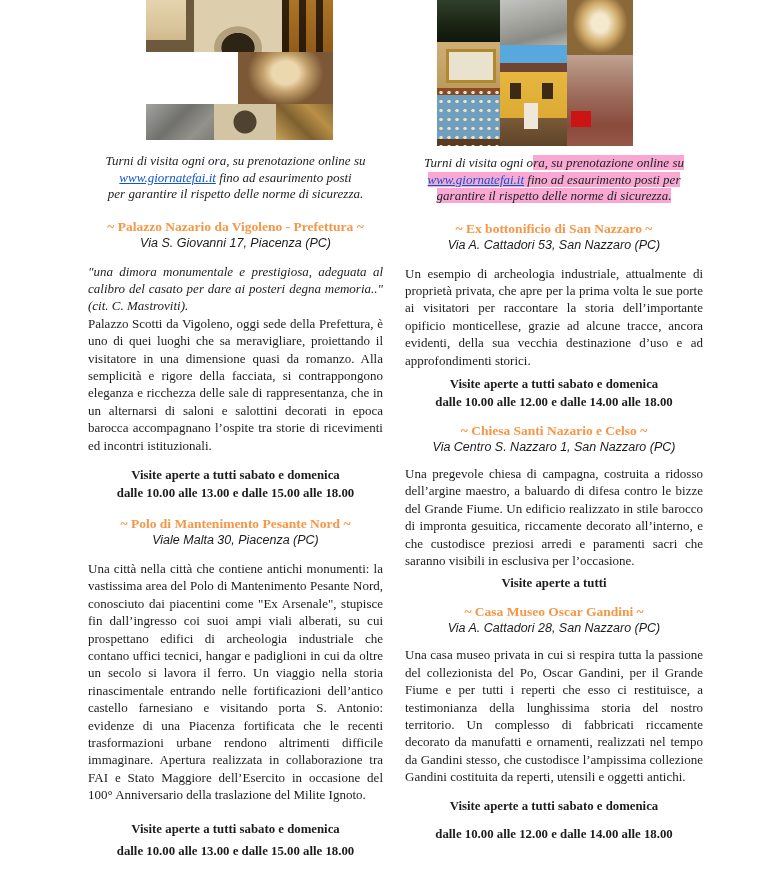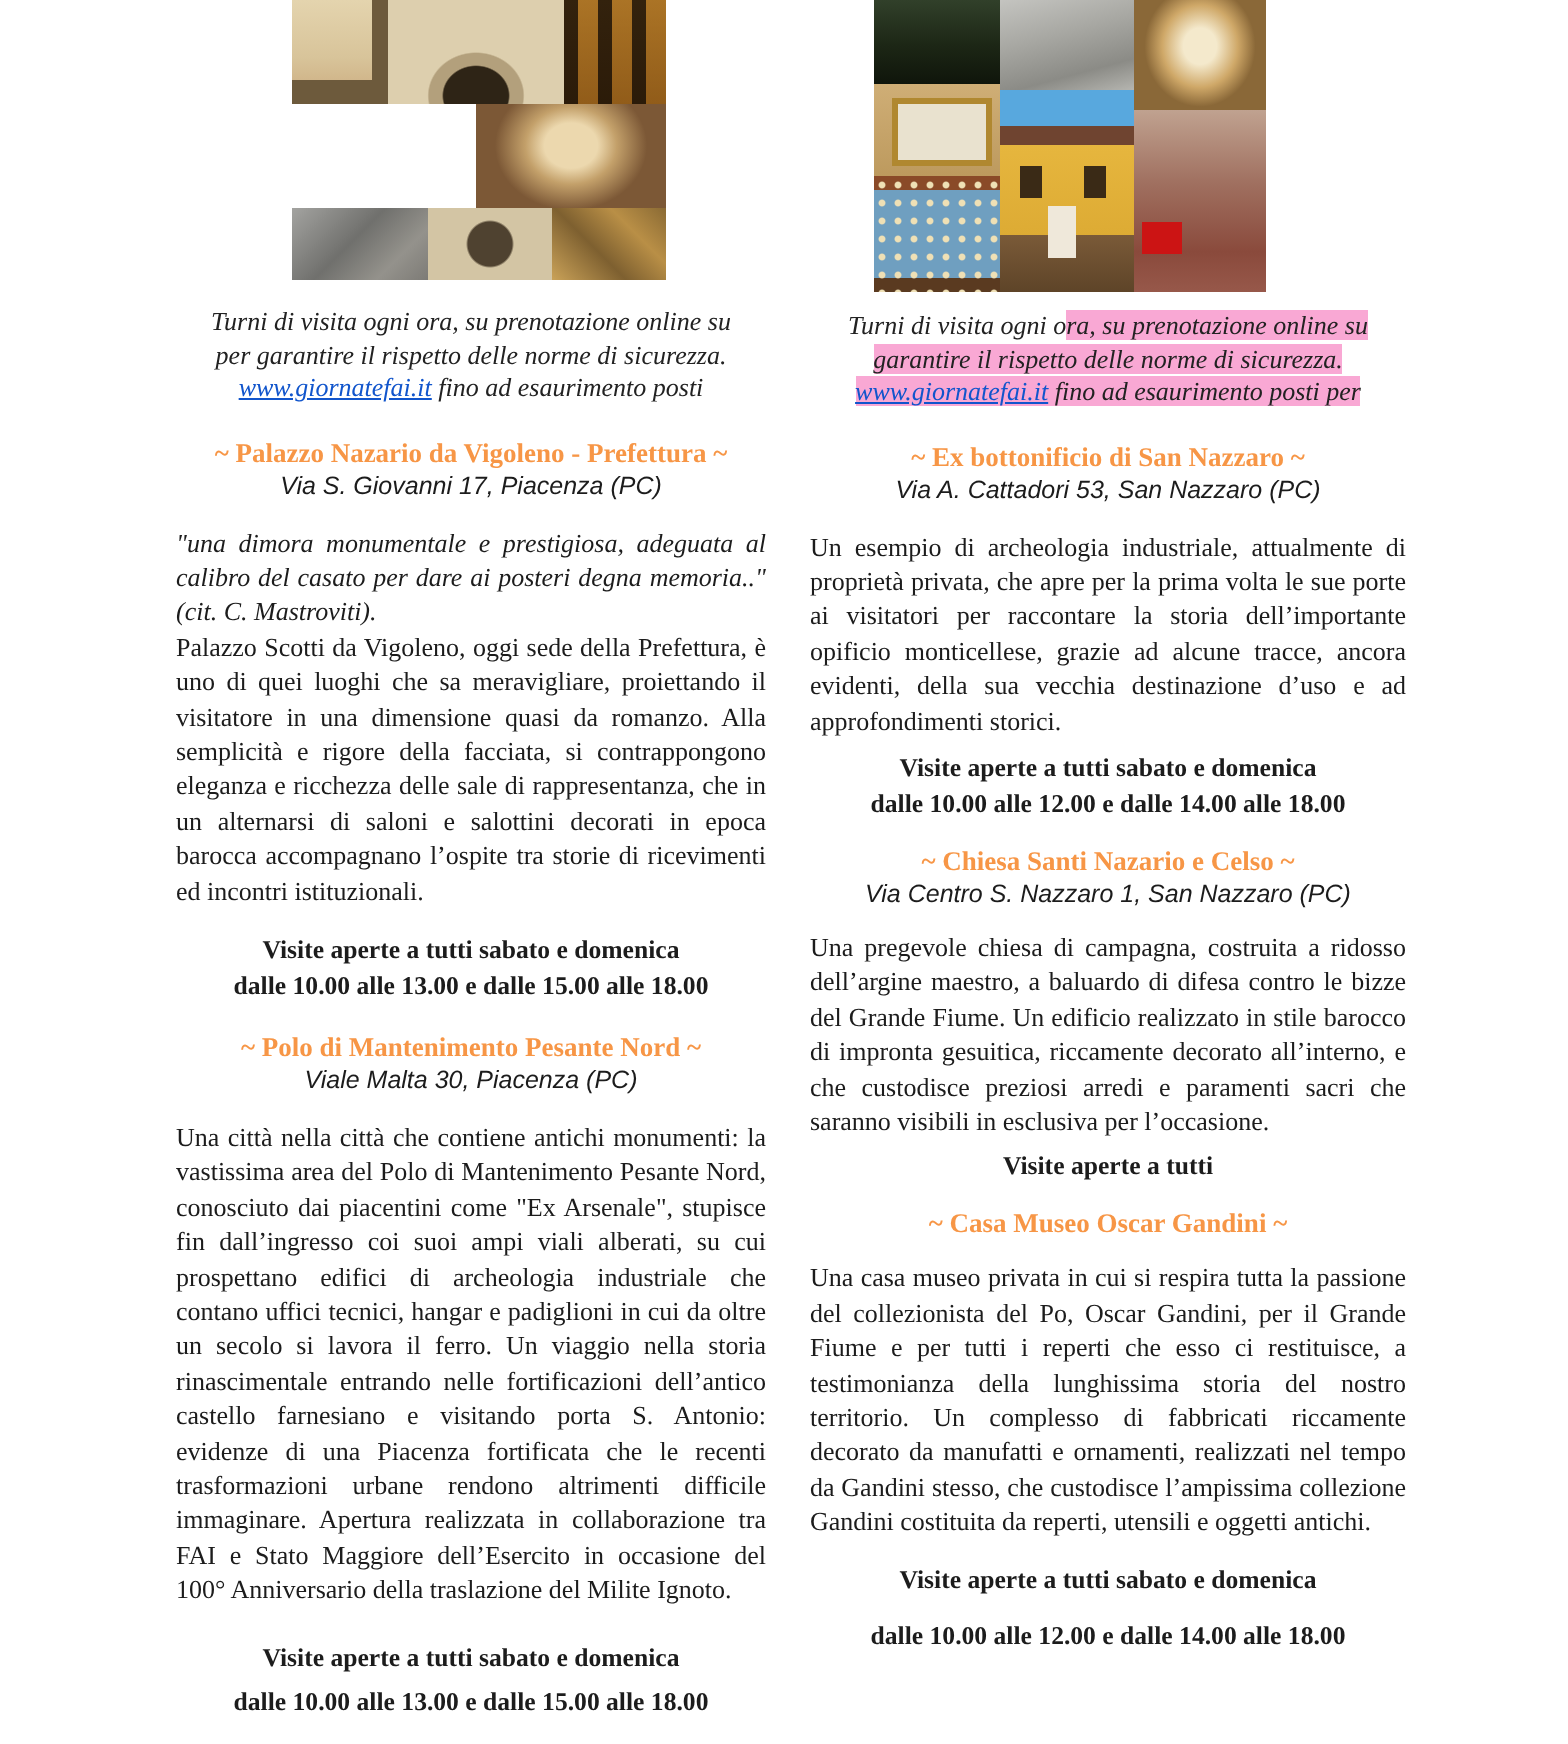--- a/index.html
+++ b/index.html
@@ -118,22 +118,22 @@
     <div class="tile t-church"></div>
     <div class="tile t-museum">
         <div class="red"></div>
       </div>
   </div>
 
   <div class="col col-left">
 
     <div class="intro">
       <div>Turni di visita ogni ora, su prenotazione online su</div>
+      <div><a href="#" class="link">www.giornatefai.it</a><span> fino ad esaurimento posti</span></div>
       <div>per garantire il rispetto delle norme di sicurezza.</div>
-      <div><a href="#" class="link">www.giornatefai.it</a><span> fino ad esaurimento posti</span></div>
     </div>
 
     <div class="section-title mt16">~ Palazzo Nazario da Vigoleno - Prefettura ~</div>
     <div class="address">Via S. Giovanni 17, Piacenza (PC)</div>
 
     <p class="body-text mt12"><span class="quote">"una dimora monumentale e prestigiosa, adeguata al calibro del casato per dare ai posteri degna memoria.." (cit. C. Mastroviti).</span><br><span>Palazzo Scotti da Vigoleno, oggi sede della Prefettura, è uno di quei luoghi che sa meravigliare, proiettando il visitatore in una dimensione quasi da romanzo. Alla semplicità e rigore della facciata, si contrappongono eleganza e ricchezza delle sale di rappresentanza, che in un alternarsi di saloni e salottini decorati in epoca barocca accompagnano l’ospite tra storie di ricevimenti ed incontri istituzionali.</span></p>
 
     <div class="visits mt12">
       <div>Visite aperte a tutti sabato e domenica</div>
       <div>dalle 10.00 alle 13.00 e dalle 15.00 alle 18.00</div>
@@ -148,22 +148,22 @@
       <div>Visite aperte a tutti sabato e domenica</div>
       <div>dalle 10.00 alle 13.00 e dalle 15.00 alle 18.00</div>
     </div>
 
   </div>
 
   <div class="col col-right">
 
     <div class="intro">
       <div><span>Turni di visita ogni o</span><span class="hl">ra, su prenotazione online su</span></div>
+      <div><span class="hl"><a href="#" class="link">www.giornatefai.it</a><span> fino ad esaurimento posti per</span></span></div>
       <div><span class="hl">garantire il rispetto delle norme di sicurezza.</span></div>
-      <div><span class="hl"><a href="#" class="link">www.giornatefai.it</a><span> fino ad esaurimento posti per</span></span></div>
     </div>
 
     <div class="section-title mt16">~ Ex bottonificio di San Nazzaro ~</div>
     <div class="address">Via A. Cattadori 53, San Nazzaro (PC)</div>
 
     <p class="body-text mt12">Un esempio di archeologia industriale, attualmente di proprietà privata, che apre per la prima volta le sue porte ai visitatori per raccontare la storia dell’importante opificio monticellese, grazie ad alcune tracce, ancora evidenti, della sua vecchia destinazione d’uso e ad approfondimenti storici.</p>
 
     <div class="visits mt6">
       <div>Visite aperte a tutti sabato e domenica</div>
       <div>dalle 10.00 alle 12.00 e dalle 14.00 alle 18.00</div>
@@ -172,20 +172,21 @@
     <div class="section-title mt12">~ Chiesa Santi Nazario e Celso ~</div>
     <div class="address">Via Centro S. Nazzaro 1, San Nazzaro (PC)</div>
 
     <p class="body-text mt10">Una pregevole chiesa di campagna, costruita a ridosso dell’argine maestro, a baluardo di difesa contro le bizze del Grande Fiume. Un edificio realizzato in stile barocco di impronta gesuitica, riccamente decorato all’interno, e che custodisce preziosi arredi e paramenti sacri che saranno visibili in esclusiva per l’occasione.</p>
 
     <div class="visits mt5">
       <div>Visite aperte a tutti</div>
     </div>
 
     <div class="section-title mt12">~ Casa Museo Oscar Gandini ~</div>
+    <div class="address">Via A. Cattadori 28, San Nazzaro (PC)</div>
 
     <p class="body-text mt10">Una casa museo privata in cui si respira tutta la passione del collezionista del Po, Oscar Gandini, per il Grande Fiume e per tutti i reperti che esso ci restituisce, a testimonianza della lunghissima storia del nostro territorio. Un complesso di fabbricati riccamente decorato da manufatti e ornamenti, realizzati nel tempo da Gandini stesso, che custodisce l’ampissima collezione Gandini costituita da reperti, utensili e oggetti antichi.</p>
 
     <div class="visits visits-wide mt6">
       <div>Visite aperte a tutti sabato e domenica</div>
       <div>dalle 10.00 alle 12.00 e dalle 14.00 alle 18.00</div>
     </div>
 
   </div>
 

